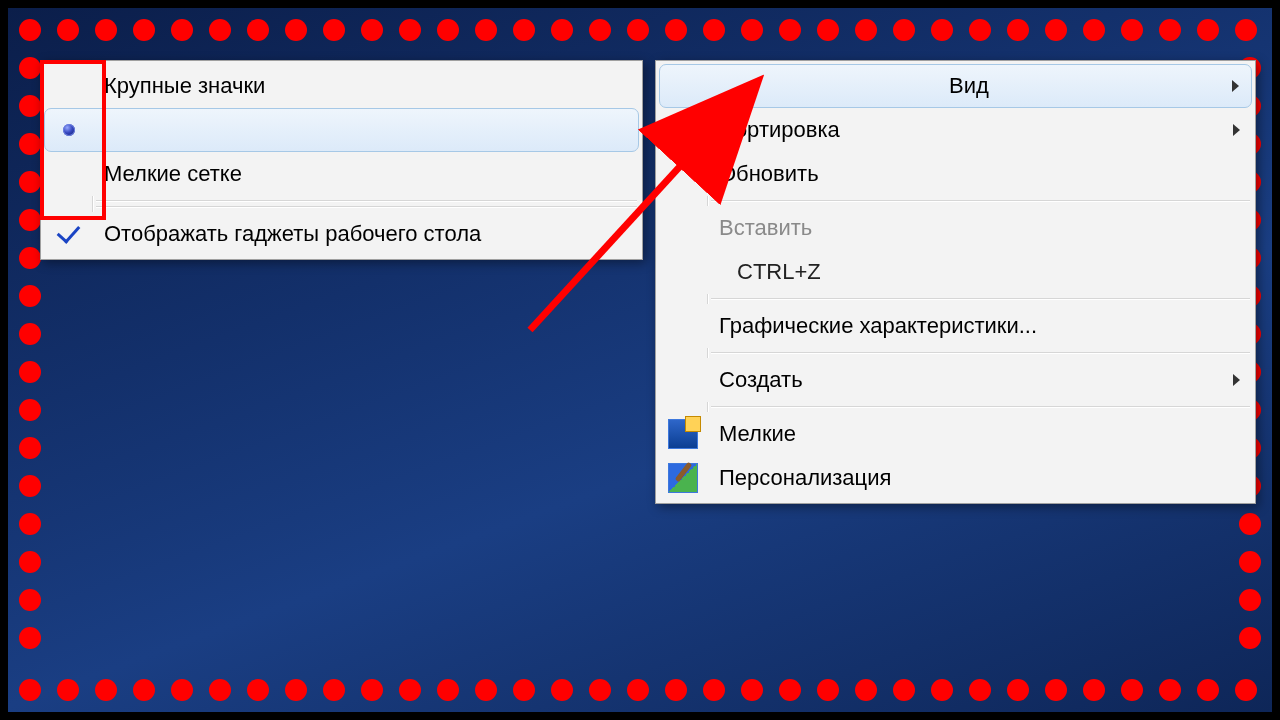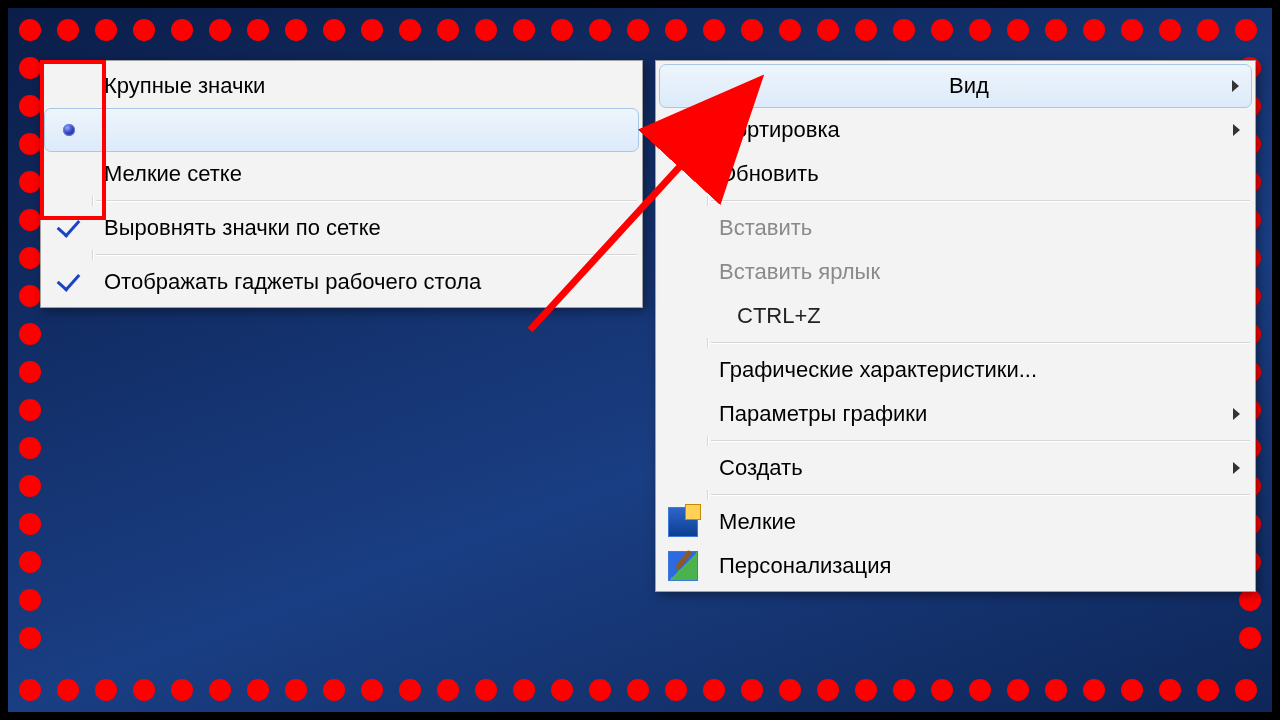--- a/index.html
+++ b/index.html
@@ -296,37 +296,28 @@
       </div>
       <div class="item">
         <div class="gutter"></div>
         <div class="label">Обновить</div>
       </div>
       <div class="sep"></div>
       <div class="item disabled">
         <div class="gutter"></div>
         <div class="label">Вставить</div>
       </div>
-      <div class="item disabled">
-        <div class="gutter"></div>
-        <div class="label">Вставить ярлык</div>
-      </div>
       <div class="item">
         <div class="gutter"></div>
         <div class="shortcut">CTRL+Z</div>
       </div>
       <div class="sep"></div>
       <div class="item">
         <div class="gutter"></div>
         <div class="label">Графические характеристики...</div>
-      </div>
-      <div class="item">
-        <div class="gutter"></div>
-        <div class="label">Параметры графики</div>
-        <div class="arrow"></div>
       </div>
       <div class="sep"></div>
       <div class="item">
         <div class="gutter"></div>
         <div class="label">Создать</div>
         <div class="arrow"></div>
       </div>
       <div class="sep"></div>
       <div class="item">
         <div class="gutter">
@@ -351,26 +342,20 @@
       <div class="item hover">
         <div class="gutter">
           <span class="radio"></span>
         </div>
       </div>
       <div class="item">
         <div class="gutter"></div>
         <div class="label">Мелкие сетке</div>
       </div>
       <div class="sep"></div>
-      <div class="item">
-        <div class="gutter">
-          <span class="check"></span>
-        </div>
-        <div class="label">Выровнять значки по сетке</div>
-      </div>
       <div class="sep"></div>
       <div class="item">
         <div class="gutter">
           <span class="check"></span>
         </div>
         <div class="label">Отображать гаджеты  рабочего стола</div>
       </div>
     </div>
 
   <div class="annot-box" style="left:40px; top:60px; width:58px; height:152px;"></div>

